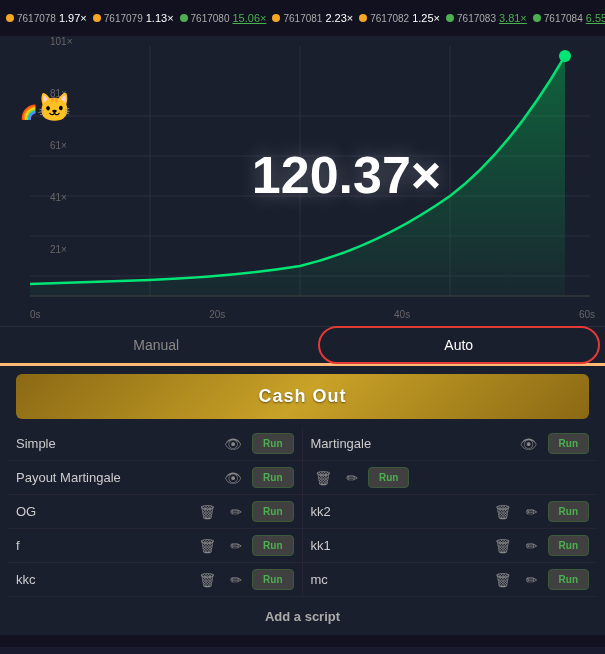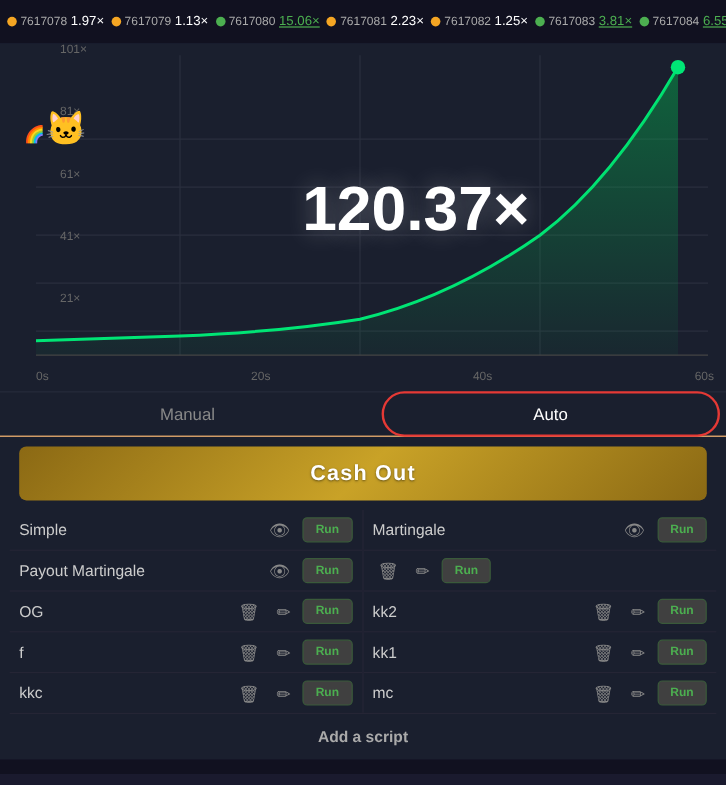--- a/index.html
+++ b/index.html
@@ -106,21 +106,21 @@
 
     
     .controls-area {
       background: #1a1f2e;
       border-top: 1px solid #2a2f3e;
     }
 
     
     .tabs {
       display: flex;
-      border-bottom: 1px solid #fdba74;
+      border-bottom: 3px solid #fdba74;
       position: relative;
     }
     .tab {
       flex: 1;
       text-align: center;
       padding: 10px;
       font-size: 14px;
       color: #888;
       cursor: pointer;
       font-weight: 500;

